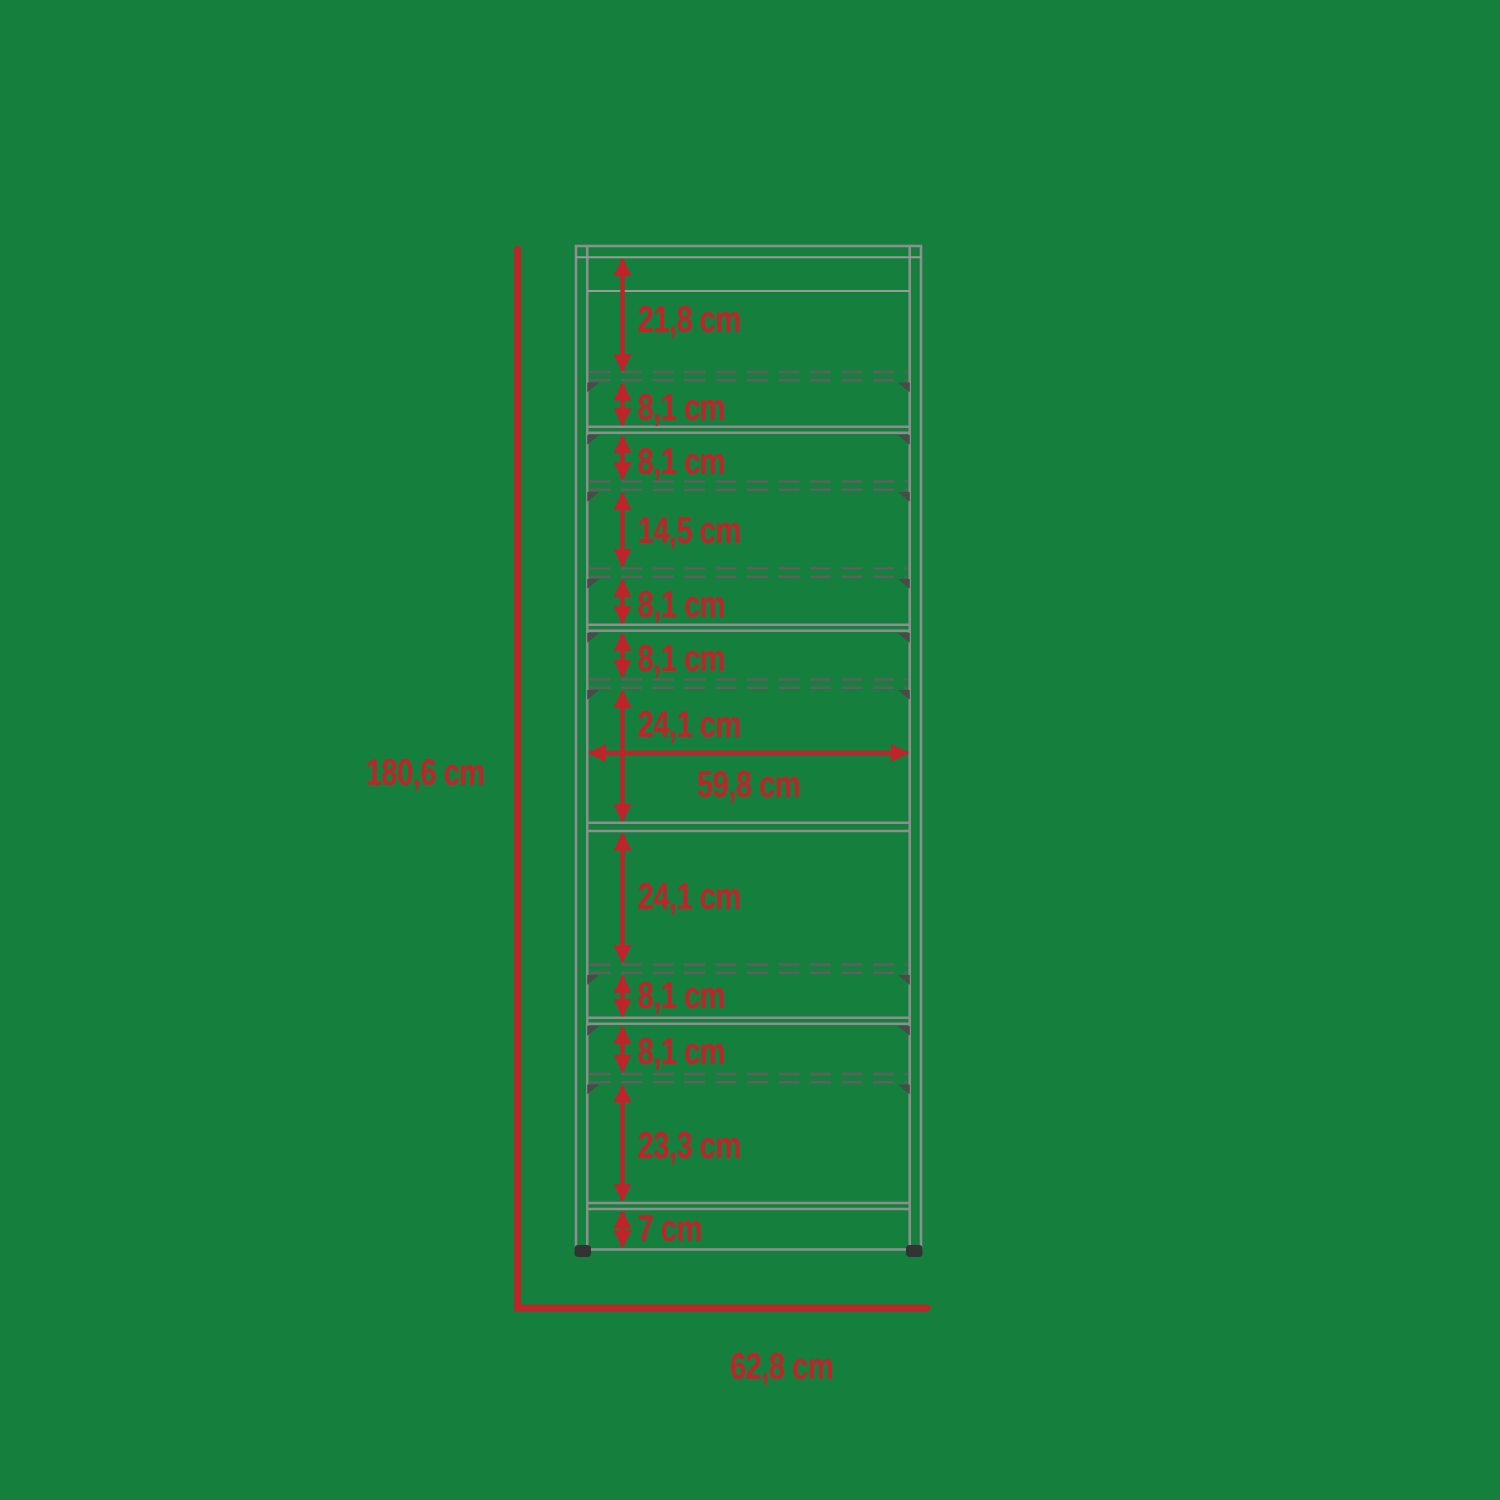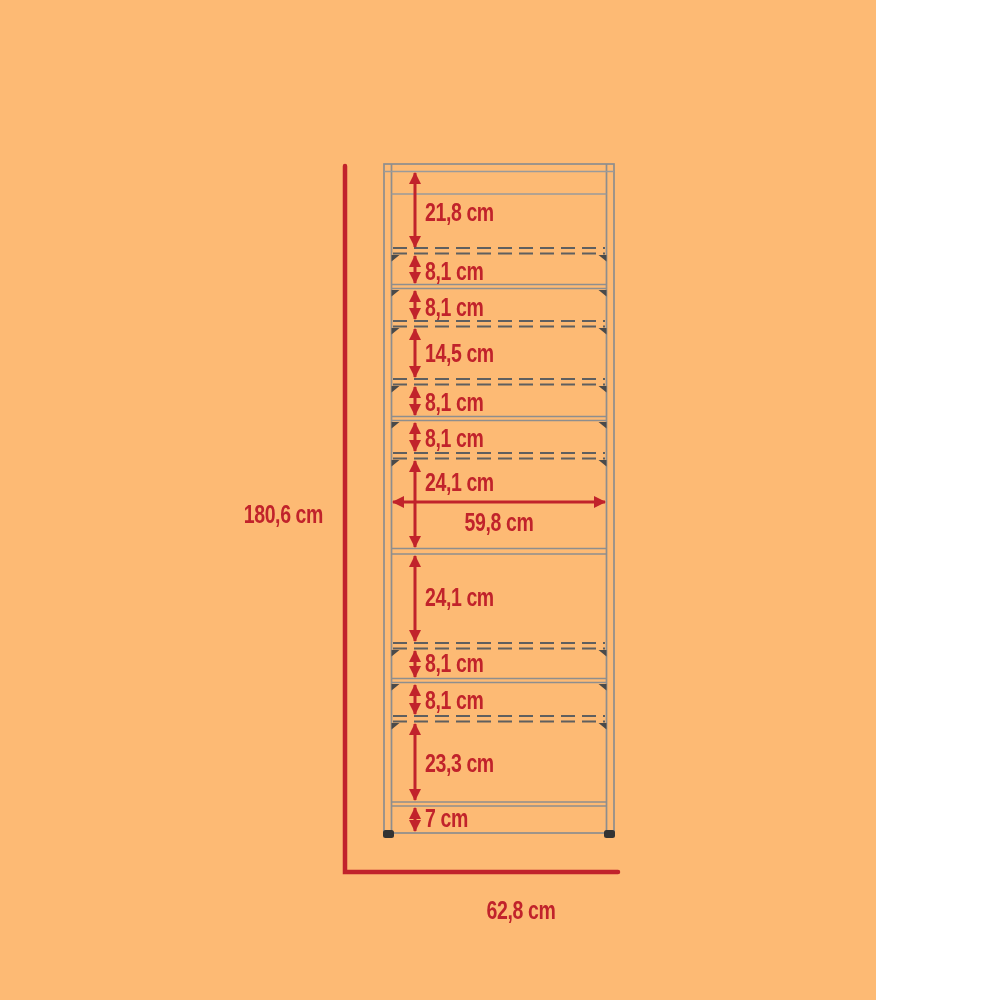--- a/index.html
+++ b/index.html
@@ -1,16 +1,16 @@
 <!DOCTYPE html>
 <html><head>
 <meta charset="utf-8">
 <style>
   html, body { margin:0; padding:0; background:#ffffff; }
-  .canvas { position:relative; width:876px; height:1000px; background:#fdba74; overflow:hidden;text-decoration:underline; }
+  .canvas { position:relative; width:1000px; height:1000px; background:#15803d; overflow:hidden;text-decoration:underline; }
   svg { display:block; }
   .cab   { stroke:#8e8e8e; stroke-width:1.7; fill:none; }
   .cabthin { stroke:#9a9a9a; stroke-width:1.4; fill:none; }
   .dash  { stroke:#5f5f5f; stroke-width:1.8; fill:none; stroke-dasharray:14 7; }
   .pin   { fill:#4a4a4a; stroke:none; }
   .foot  { fill:#333333; stroke:none; }
   .dim   { stroke:#c1232b; stroke-width:3; fill:none; }
   .dimthick { stroke:#c1232b; stroke-width:4.5; fill:none; stroke-linecap:round; }
   text.dim-label {
     font-family:"Liberation Sans", sans-serif;

